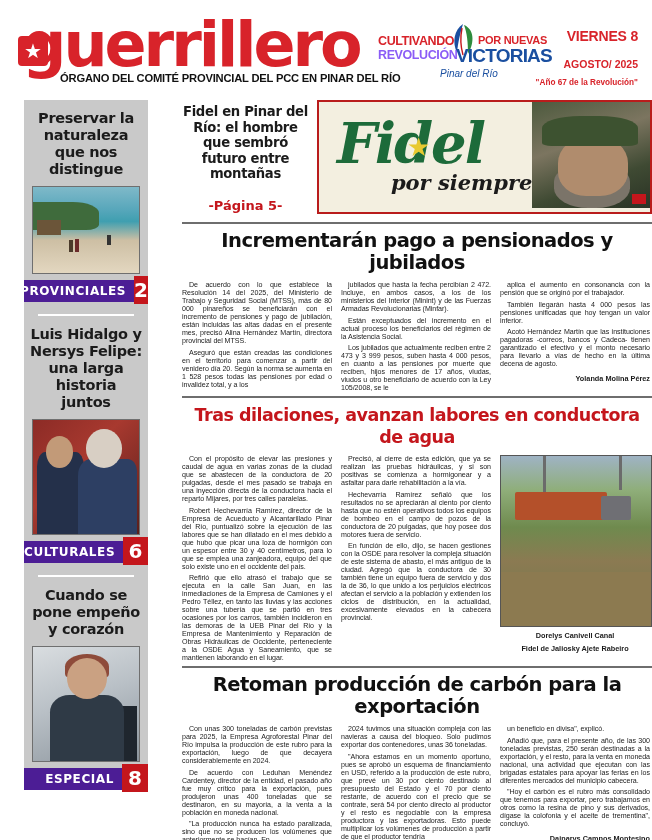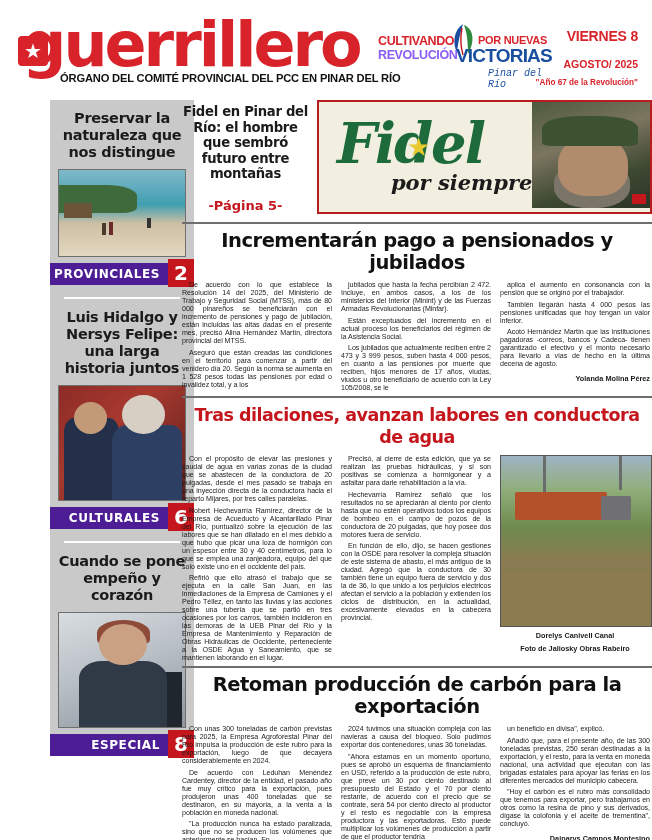--- a/index.html
+++ b/index.html
@@ -32,35 +32,35 @@
     font-weight:bold;font-size:11.2px;letter-spacing:-0.2px;
     color:#111;margin-top:-2px;margin-left:44px;white-space:nowrap;
   }
 
   
   .slogan{position:absolute;left:378px;top:28px;width:170px;height:56px;}
   .slogan .l1{position:absolute;left:0;top:6px;font-weight:bold;font-size:12.5px;color:#d8232a;letter-spacing:-0.4px;}
   .slogan .l2{position:absolute;left:0;top:20px;font-weight:bold;font-size:12.5px;color:#8b5cf6;letter-spacing:-0.4px;}
   .slogan .r1{position:absolute;left:100px;top:6px;font-weight:bold;font-size:11px;color:#d8232a;letter-spacing:-0.3px;}
   .slogan .r2{position:absolute;left:78px;top:17px;font-weight:bold;font-size:19px;color:#1a4fa0;letter-spacing:-0.8px;}
-  .slogan .prov{position:absolute;left:62px;top:40px;font-family:Liberation Mono, monospace;font-style:italic;font-size:10px;color:#1a4fa0;margin-left:48px;}
+  .slogan .prov{position:absolute;left:62px;top:40px;font-family:Liberation Sans, sans-serif;font-style:italic;font-size:10px;color:#1a4fa0;}
   .leaf{position:absolute;left:70px;top:-6px;width:30px;height:34px;}
 
   
   .dateblk{position:absolute;right:14px;top:28px;text-align:right;width:135px;}
   .dateblk .d1{font-weight:bold;font-size:14px;color:#d8232a;letter-spacing:-0.2px;}
   .dateblk .d2{font-weight:bold;font-size:10.5px;color:#d8232a;margin-top:14px;}
   .dateblk .d3{font-weight:bold;font-size:8.2px;color:#d8232a;margin-top:8px;}
   .dateblk .d4{font-weight:bold;font-size:7.6px;color:#111;margin-top:16px;}
 
   
   .content{position:absolute;left:0;top:100px;width:652px;height:740px;}
 
   
-  .rail{position:absolute;left:24px;top:0;width:144px;background:#c9c9c9;padding:0;box-sizing:border-box;margin-left:26px;}
+  .rail{position:absolute;left:24px;top:0;width:124px;background:#c9c9c9;padding:0;box-sizing:border-box;}
   .rail-head{
     font-family:"DejaVu Sans",sans-serif;
     font-weight:bold;font-size:14.5px;line-height:17px;text-align:center;
     color:#1b1b1b;padding:10px 6px 8px 6px;letter-spacing:-0.3px;
   }
   .rail-photo{margin:0 8px;border:1px solid #6f6f6f;height:86px;overflow:hidden;position:relative;}
   .rail-photo2{margin:0 8px;border:1px solid #6f6f6f;height:114px;overflow:hidden;position:relative;}
   .section-bar{
     position:relative;height:22px;margin-top:6px;background:#4c1d95;
     display:flex;align-items:center;justify-content:flex-end;
@@ -324,21 +324,21 @@
           </div>
           <div class="col">
             <div class="water-photo">
               <div class="pole"></div>
                 <div class="pole2"></div>
               <div class="truck"></div>
                 <div class="truck-cab"></div>
                 <div class="dirt"></div>
             </div>
             <div class="credit">Dorelys Canivell Canal</div>
-            <div class="credit">Foto de Jaliosky Obras Rabeiro</div>
+            <div class="credit">Fidel de Jaliosky Ajete Rabeiro</div>
           </div>
         </div>
       </div>
 
       <div class="hl-rule"></div>
 
       <div>
         <h2 class="art-title">Retoman producción de carbón para la exportación</h2>
         <div class="cols3">
           <div class="col">

